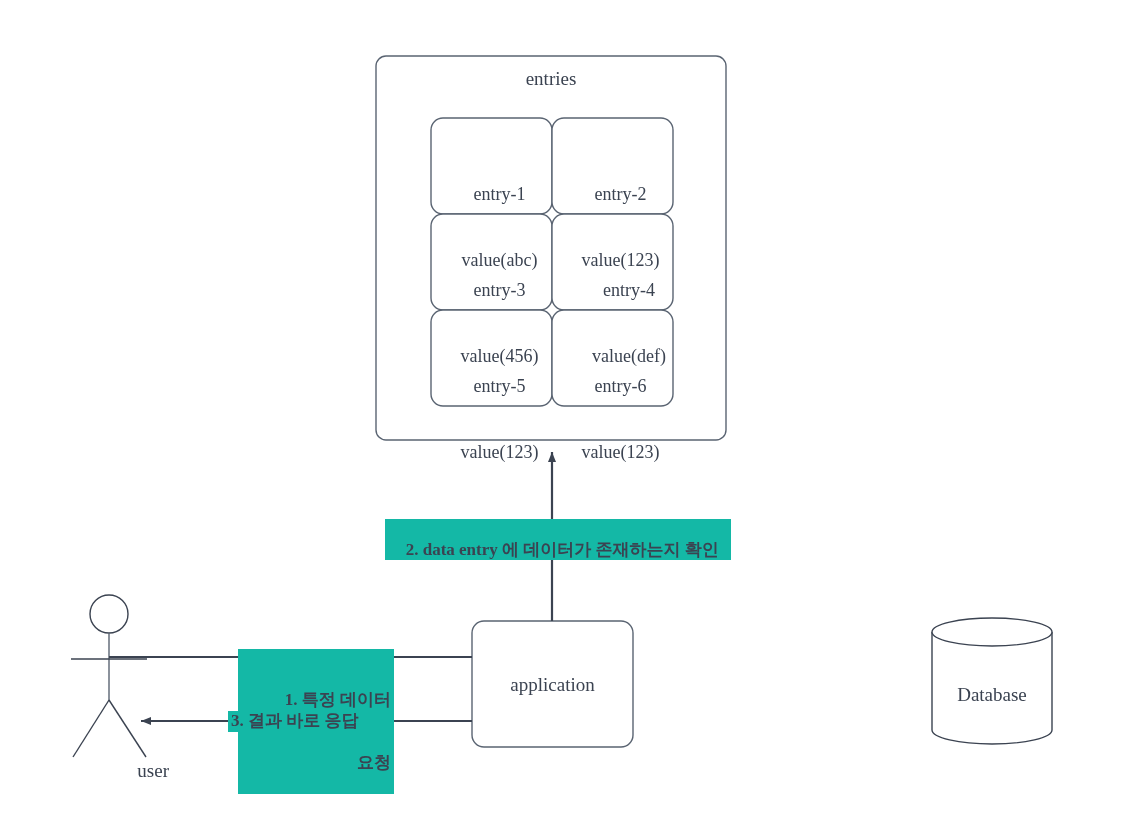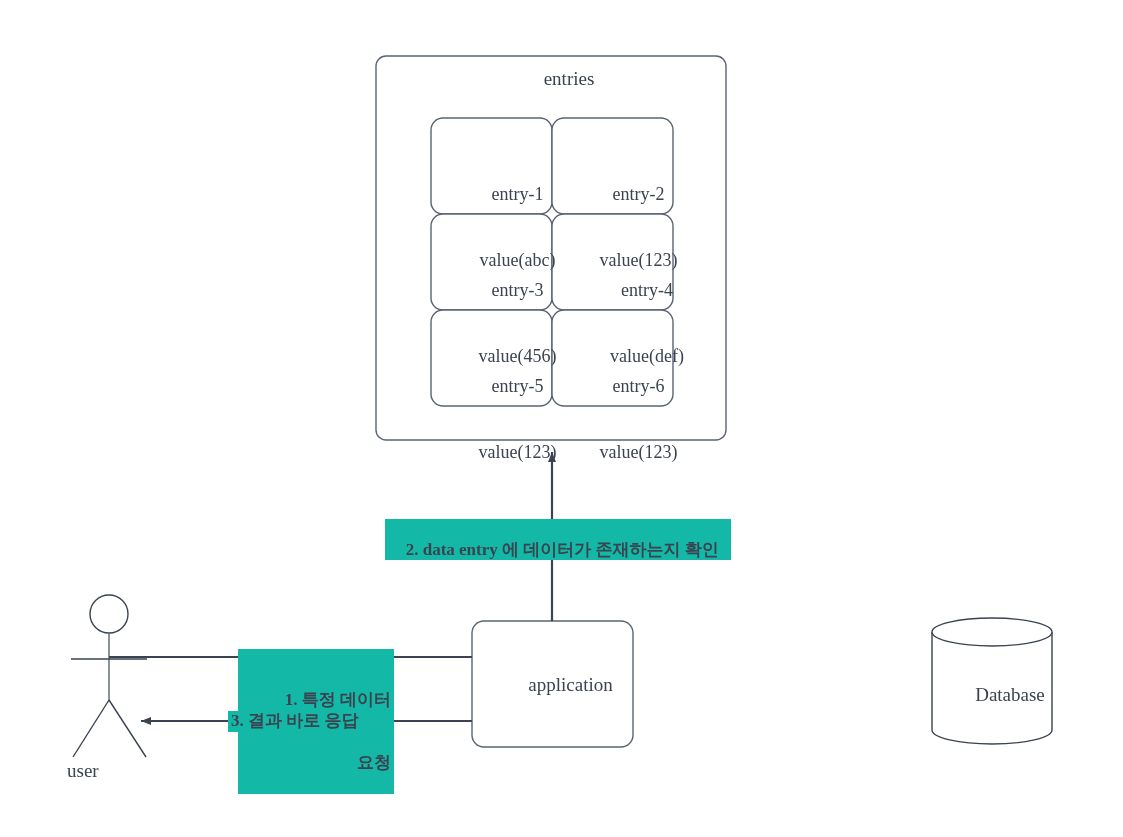--- a/index.html
+++ b/index.html
@@ -20,21 +20,20 @@
     left: 0;
     top: 0;
     width: 1123px;
     height: 837px;
   }
   .lbl {
     position: absolute;
     color: #3b4351;
     white-space: pre;
     line-height: 1.22;
-    padding-left: 18px;
   }
   .node-title {
     font-size: 19px;
     text-align: center;
   }
   .cell-text {
     font-size: 18px;
     text-align: center;
     margin-left: 8px;
   }
@@ -43,21 +42,21 @@
     font-weight: bold;
     text-align: center;
     background: #14b8a6;
     padding: 0 3px;
   }
   .edge-label-plain {
     font-weight: bold;
   }
   .actor-label {
     font-size: 19px;
-    text-align: left;
+    text-align: right;
   }
   .db-label {
     font-size: 19px;
     text-align: center;
   }
   .app-label {
     font-size: 19px;
     text-align: center;
   }
 </style>

